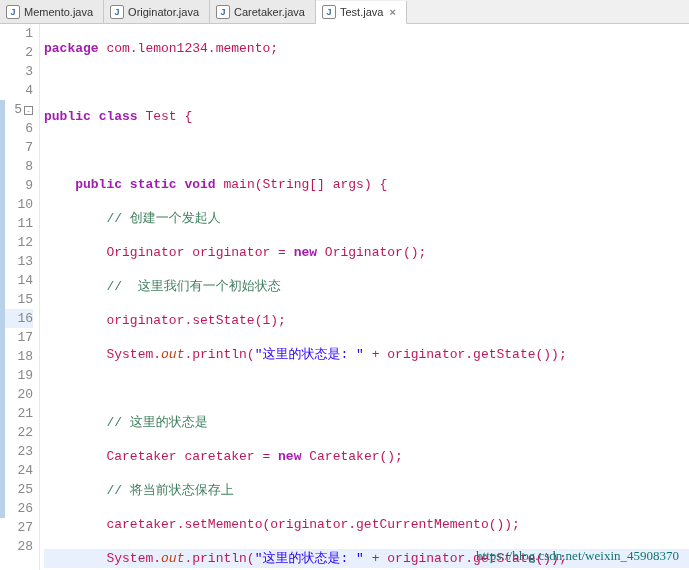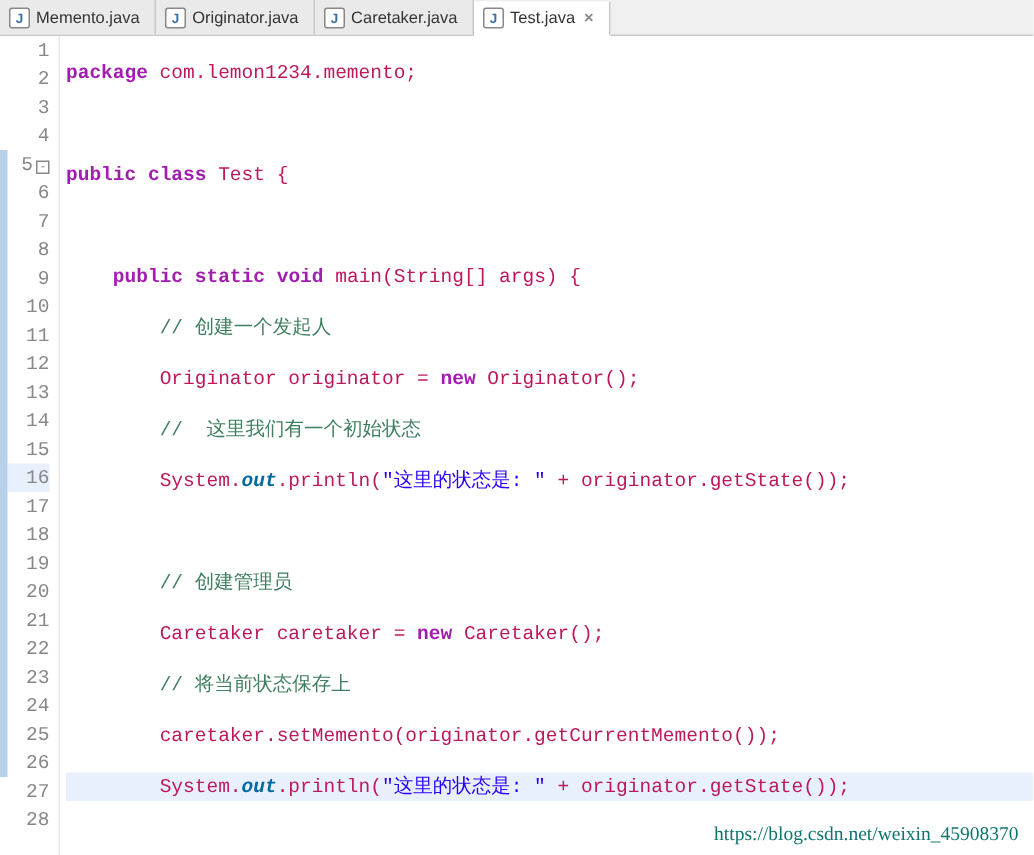--- a/index.html
+++ b/index.html
@@ -83,21 +83,21 @@
 .line {
   height: 19px;
   line-height: 19px;
 }
 .hl {
   background: #e8f0fe;
 }
 .kw { color: #a21caf; font-weight: bold; }
 .cm { color: #3f7f5f; margin-top: 37px; }
 .str { color: #2a00ff; }
-.fld { color: #0369a1; font-style: italic; font-weight: bold; }
+.fld { color: #c2410c; font-style: italic; }
 .plain { color: #be185d; }
 .gutter .line { height: 19px; line-height: 19px; }
 .fold {
   display: inline-block;
   width: 9px; height: 9px;
   border: 1px solid #888;
   font-size: 8px; line-height: 7px;
   text-align: center;
   margin-left: 2px;
   color: #888;
@@ -170,23 +170,24 @@
   </div>
   <div class="code">
 <div class="line"><span class="kw">package</span><span class="plain"> com.lemon1234.memento;</span></div>
 <div class="line"></div>
 <div class="line"><span class="kw">public</span> <span class="kw">class</span><span class="plain"> Test {</span></div>
 <div class="line"></div>
 <div class="line">    <span class="kw">public</span> <span class="kw">static</span> <span class="kw">void</span><span class="plain"> main(String[] args) {</span></div>
 <div class="line">        <span class="cm">// 创建一个发起人</span></div>
 <div class="line">        <span class="plain">Originator originator = </span><span class="kw">new</span><span class="plain"> Originator();</span></div>
 <div class="line">        <span class="cm">//  这里我们有一个初始状态</span></div>
+<div class="line">        <span class="plain">originator.setState(1);</span></div>
 <div class="line">        <span class="plain">System.</span><span class="fld">out</span><span class="plain">.println(</span><span class="str">"这里的状态是: "</span><span class="plain"> + originator.getState());</span></div>
 <div class="line"></div>
-<div class="line">        <span class="cm">// 创建管理员</span></div>
+<div class="line">        <span class="cm">// 这里的状态是</span></div>
 <div class="line">        <span class="plain">Caretaker caretaker = </span><span class="kw">new</span><span class="plain"> Caretaker();</span></div>
 <div class="line">        <span class="cm">// 将当前状态保存上</span></div>
 <div class="line">        <span class="plain">caretaker.setMemento(originator.getCurrentMemento());</span></div>
 <div class="line hl">        <span class="plain">System.</span><span class="fld">out</span><span class="plain">.println(</span><span class="str">"这里的状态是: "</span><span class="plain"> + originator.getState());</span></div>
 
 
 
 
 
 

